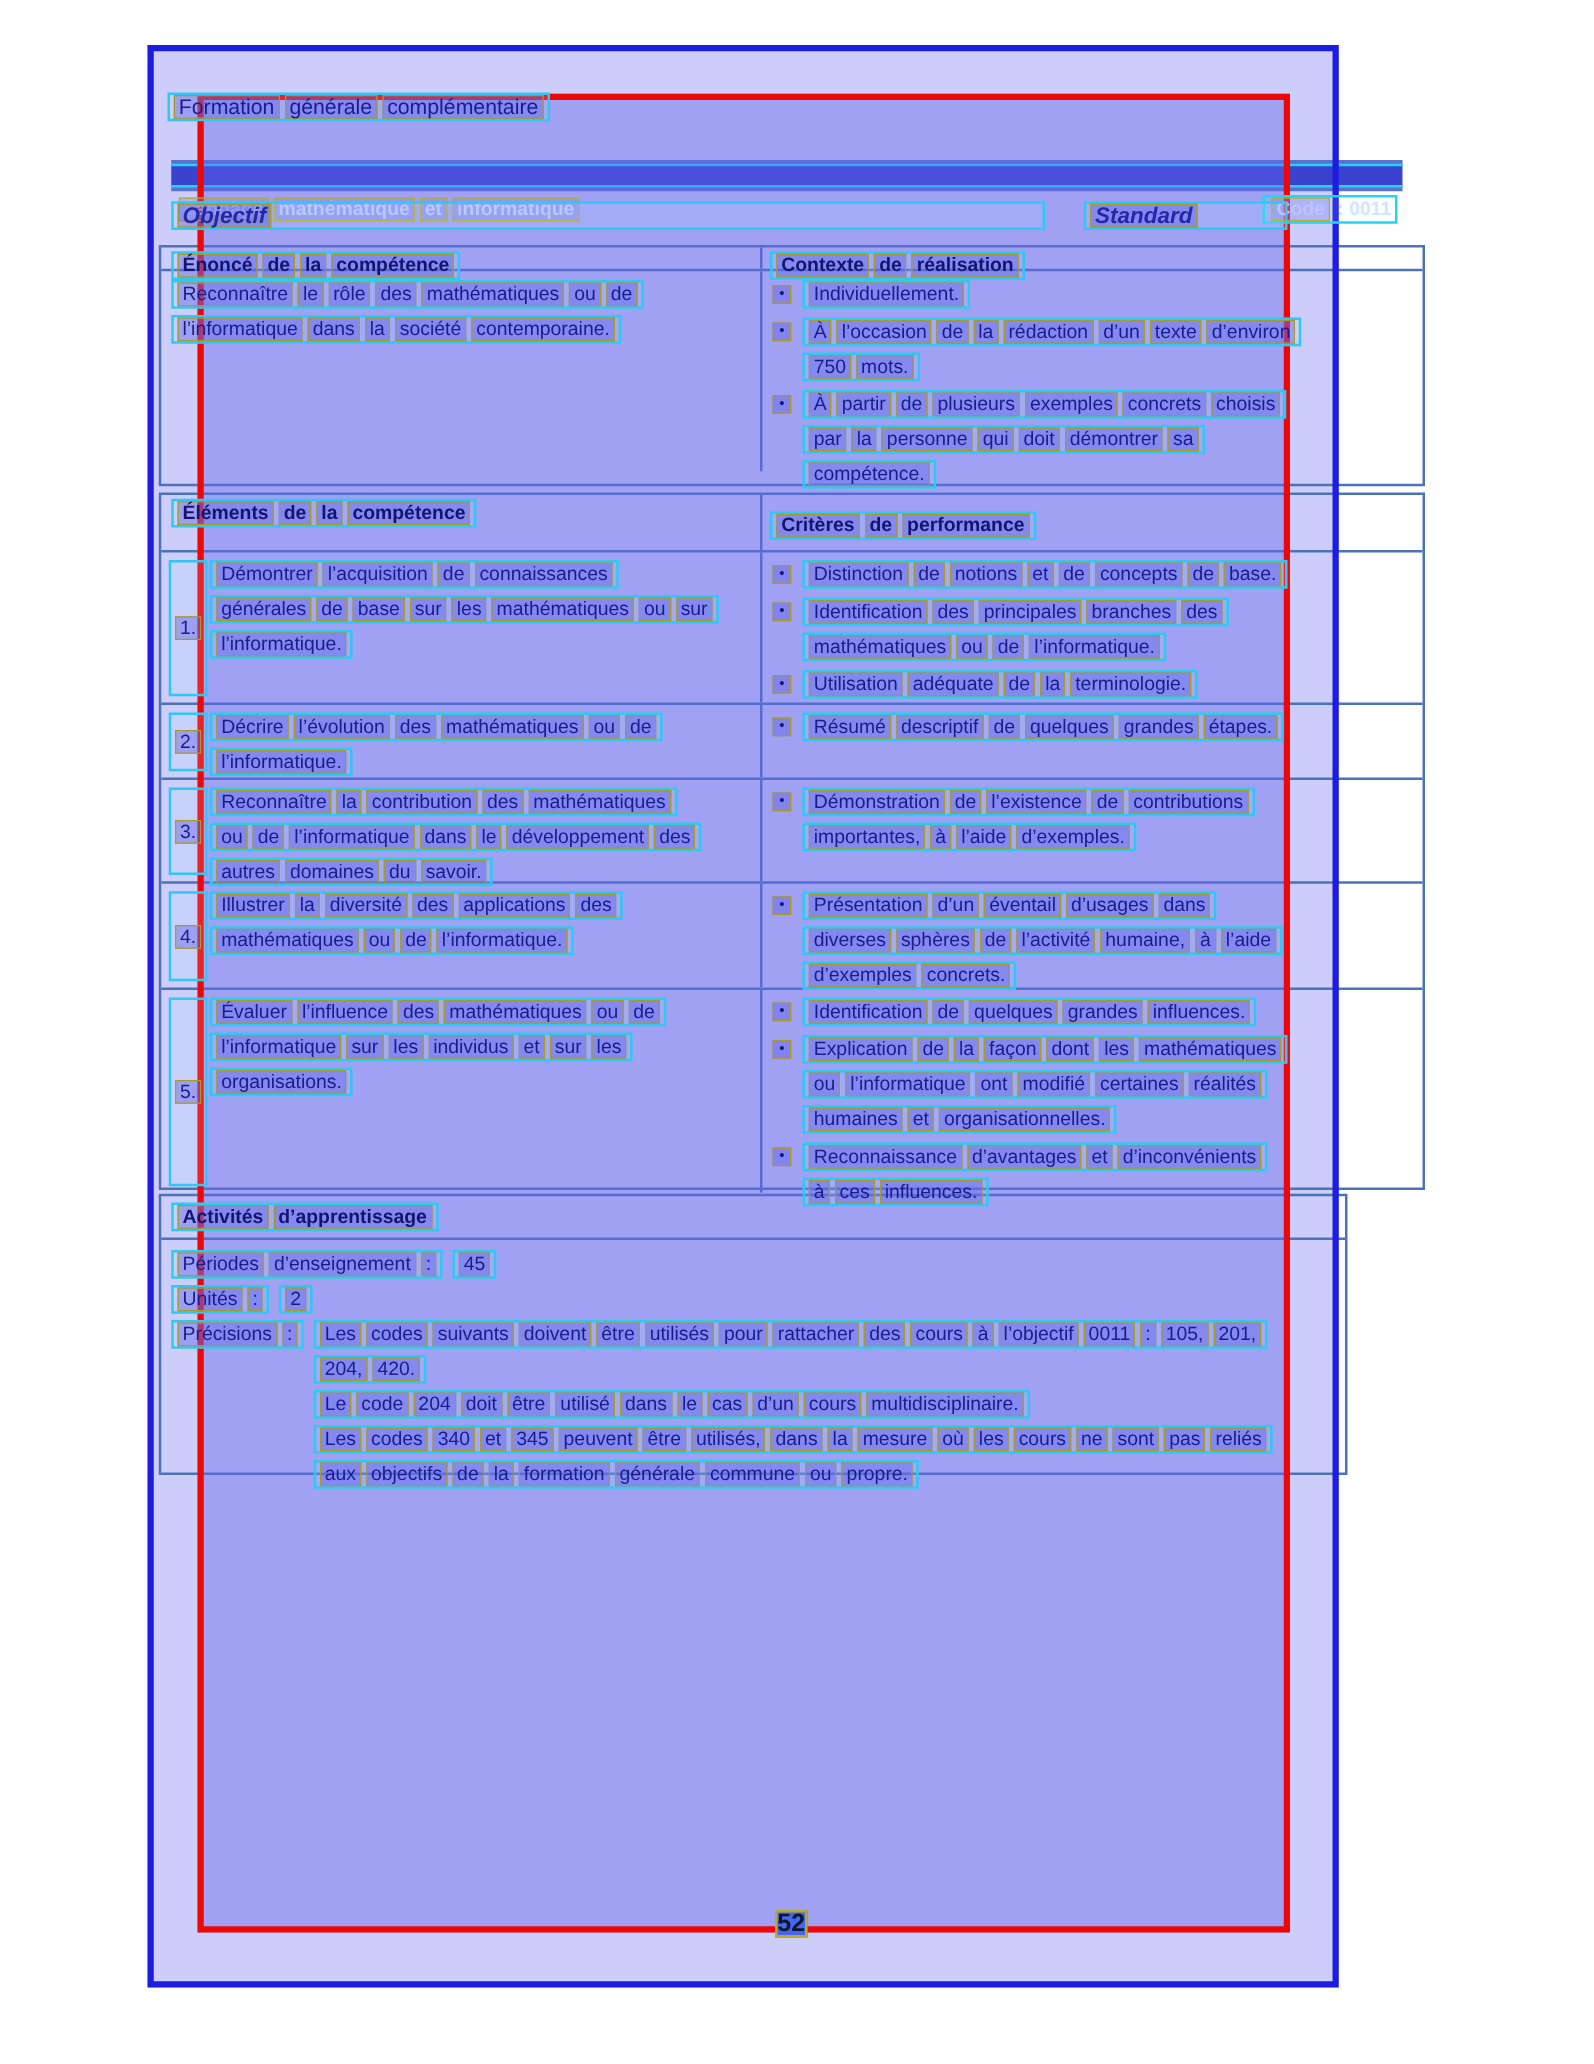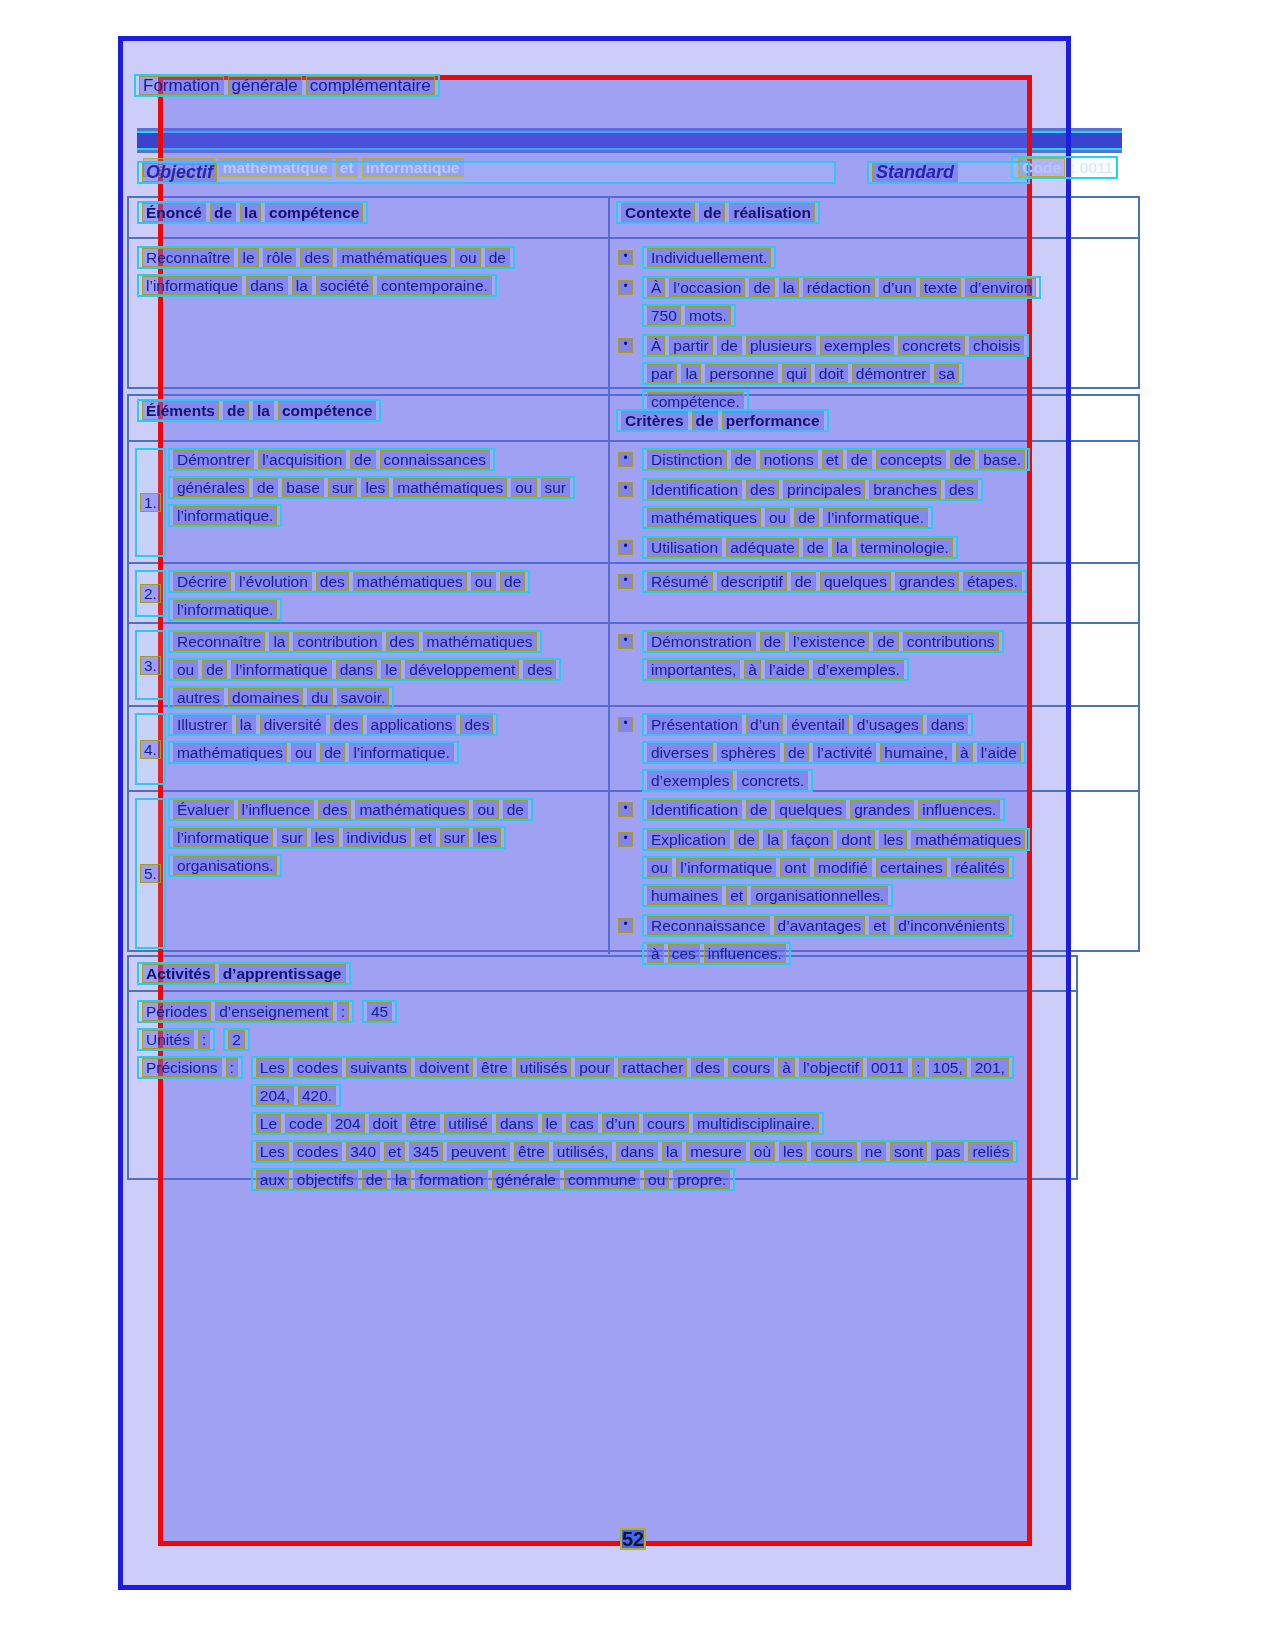--- a/index.html
+++ b/index.html
@@ -18,42 +18,42 @@
   
   #banner{position:absolute;left:137px;top:128px;width:985px;height:25px;
           background:linear-gradient(180deg,#5a72cf 0,#5a72cf 3px,#3a43ce 3px,#3a43ce 22px,#5a72cf 22px);}
   #banner .stripes{position:absolute;left:0;right:0;top:3px;bottom:3px;
           border-top:2px solid #22d3f5;border-bottom:2px solid #22d3f5;}
   #banner .banner-row{position:relative;z-index:10;display:flex;justify-content:space-between;
           align-items:center;height:100%;padding:0 4px;margin-top:27px;}
   #banner .w{background:rgba(120,130,245,0.35);border-color:#b7ab2a;color:#bcc4fa;font-weight:700;}
   .code-group{display:flex;align-items:center;border:2px solid #22d3f5;height:19px;
           background:rgba(190,240,255,0.10);padding:0 3px;}
-  .code-value{color:#d6e2ff;font-weight:400;margin-left:4px;white-space:pre;}
+  .code-value{color:#d6e2ff;font-weight:700;margin-left:4px;white-space:pre;}
 
   
   .line{display:flex;align-items:center;width:max-content;min-height:23px;
         border:2px solid #2fc8f2;background:rgba(170,240,255,0.13);
         padding:0 1px;margin:0 0 5px 0;box-sizing:border-box;white-space:nowrap;}
   .w{display:inline-block;border:1px solid #a89a26;background:rgba(88,88,230,0.40);
      padding:0 3px;margin:0 2px;line-height:17px;white-space:pre;}
   .hdr .w{font-weight:700;color:#14146e;}
 
   #title-line{position:absolute;left:134px;top:74px;z-index:10;}
   #title-line .w{font-size:17px;}
   #objectif-line{position:absolute;left:137px;top:161px;width:699px;z-index:10;}
   #standard-line{position:absolute;left:867px;top:161px;width:163px;z-index:10;}
   #objectif-line .w,#standard-line .w{font-weight:700;font-style:italic;font-size:18px;color:#2626a8;}
 
   
   .atable{position:absolute;border:2px solid #4d72b8;box-sizing:border-box;background:transparent;}
   #table1{left:127px;top:196px;width:1013px;height:193px;}
   #table2{left:127px;top:394px;width:1013px;height:558px;}
   #table3{left:127px;top:955px;width:951px;height:225px;}
-  .t-hrow{display:flex;height:41px;border-bottom:2px solid #4d72b8;box-sizing:border-box;}
+  .t-hrow{display:flex;height:19px;border-bottom:2px solid #4d72b8;box-sizing:border-box;}
   .t-brow{display:flex;height:calc(100% - 29px);}
   .cl{width:481px;border-right:2px solid #4d72b8;box-sizing:border-box;padding:3px 0 0 8px;}
   .cr{flex:1;padding:3px 0 0 6px;}
   .cc{position:relative;z-index:10;}
 
   
   #t2rows{height:512px;}
   .t2row{display:flex;box-sizing:border-box;}
   .t2row:nth-child(1){height:120px;}
   .t2row:nth-child(2){height:60px;border-top:2px solid #4d72b8;}

